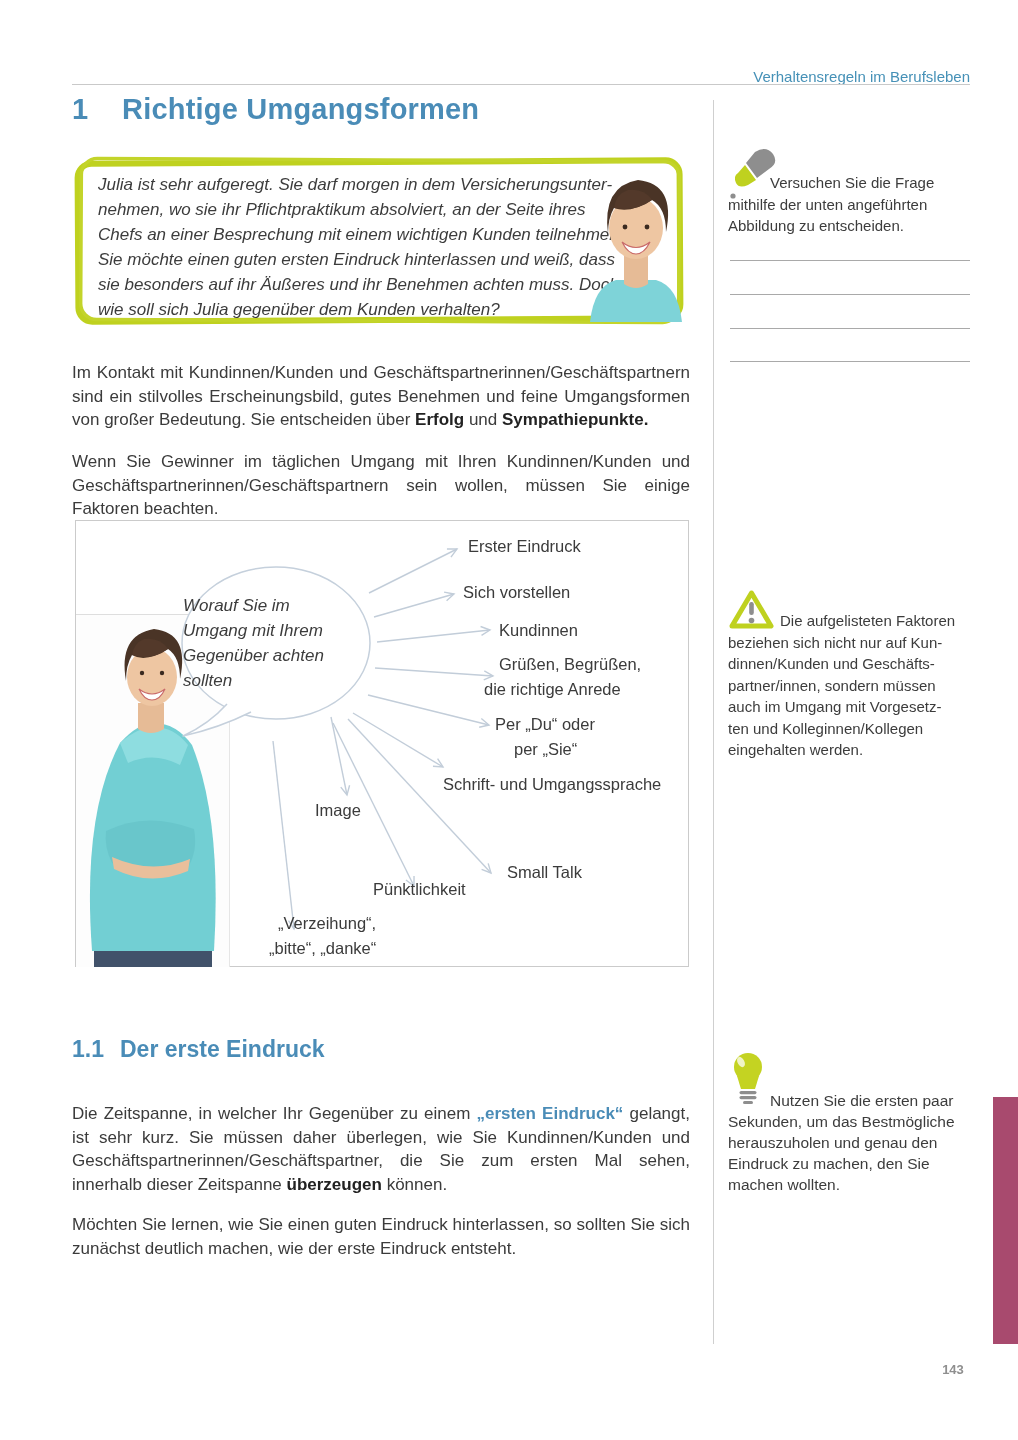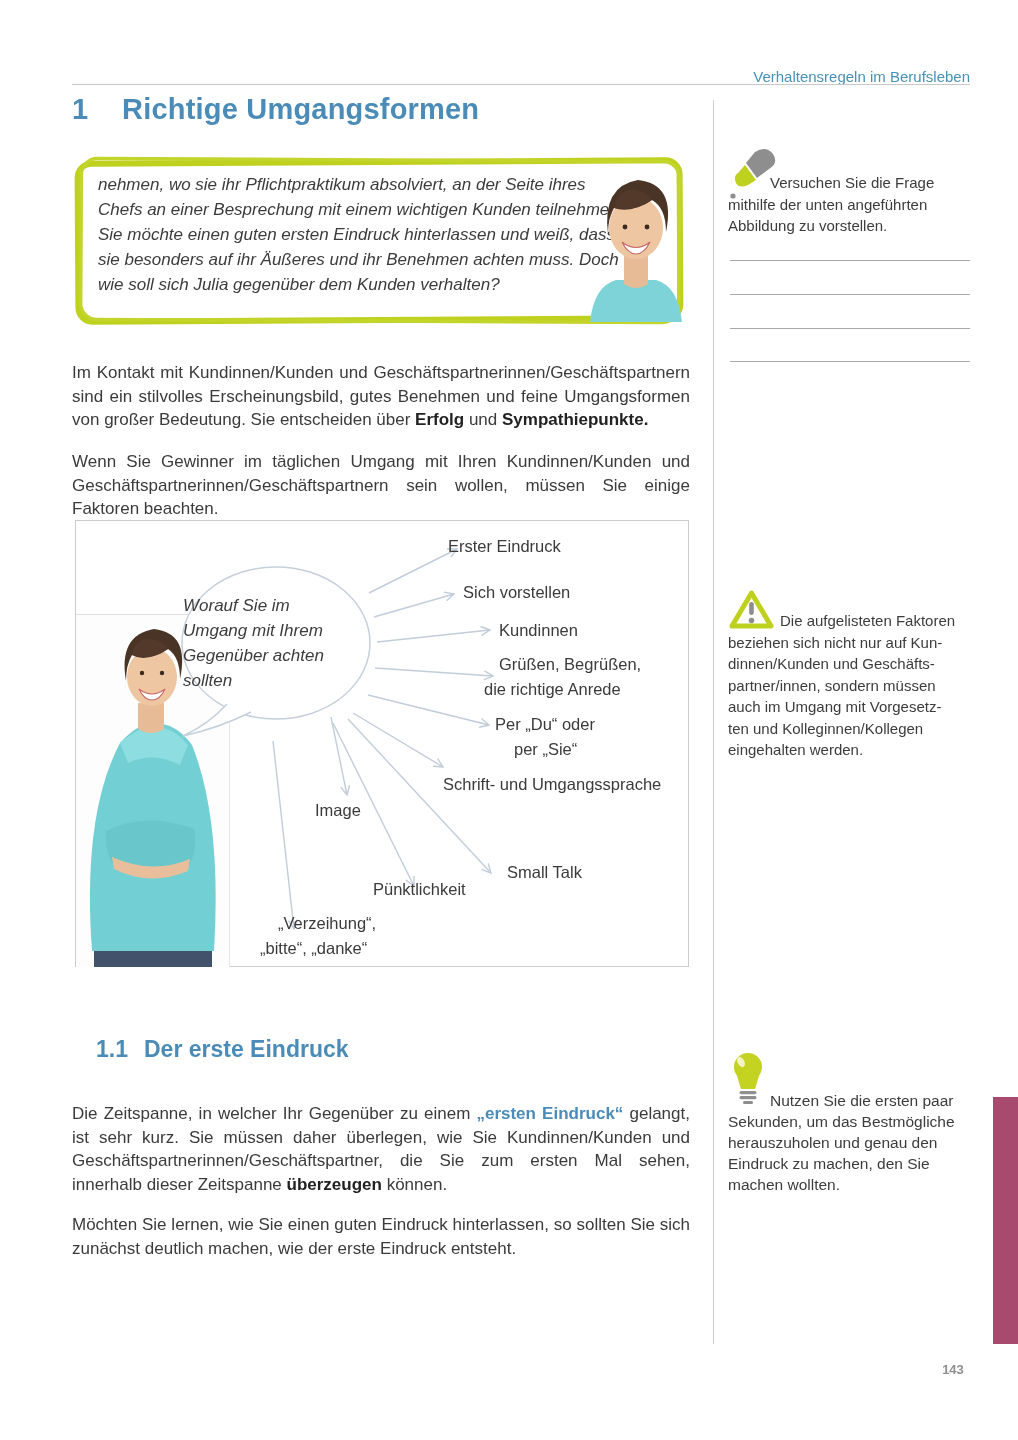--- a/index.html
+++ b/index.html
@@ -39,21 +39,21 @@
   .write-line{left:730px;width:240px;height:1px;background:#a9a9a9;}
   
   .para{left:72px;width:618px;font-size:17px;line-height:23.5px;text-align:justify;color:#3b3b3b;}
   .p1{top:344px;}
   .p2{top:433px;}
   .p3{top:1085px;}
   .p4{top:1196px;}
   .para b{color:#222;}
   .blue-strong{color:#4a8cb7;font-weight:bold;}
   
-  .section-h{left:72px;top:1036px;font-size:23px;font-weight:bold;color:#4a8cb7;margin-left:24px;}
+  .section-h{left:72px;top:1036px;font-size:23px;font-weight:bold;color:#4a8cb7;}
   .section-h .num{display:inline-block;width:48px;}
   
   .diagram{left:75px;top:520px;width:612px;height:445px;border:1px solid #cbcbcb;background:#fff;}
   .diagram .photo{position:absolute;left:0px;top:93px;width:153px;height:352px;border-top:1px solid #dedede;border-right:1px solid #e6e6e6;}
   .bubble-svg{position:absolute;left:95px;top:35px;}
   .bubble-text{position:absolute;left:107px;top:72px;width:186px;text-align:left;
     font-style:italic;font-size:17px;line-height:25px;color:#3c3c3c;}
   .arrows{position:absolute;left:0;top:0;}
   .dlabel{position:absolute;white-space:nowrap;font-size:16.5px;color:#3b3b3b;}
   
@@ -72,20 +72,21 @@
   <div class="abs chapter">
     <span class="num">1</span><span>Richtige Umgangsformen</span>
   </div>
 
   <div class="abs intro-wrap">
     <svg class="abs intro-border" width="616" height="172" viewBox="0 0 616 172">
       <rect x="6" y="6" width="602" height="158" rx="14" fill="none" stroke="#bfd11f" stroke-width="6" transform="rotate(-0.35 308 86)"></rect>
       <rect x="9" y="4" width="598" height="161" rx="16" fill="none" stroke="#c3d42a" stroke-width="3.5" transform="rotate(0.3 308 86)"></rect>
     </svg>
     <div class="abs intro-text">
+      <div>Julia ist sehr aufgeregt. Sie darf morgen in dem Versicherungsunter-</div>
       <div>nehmen, wo sie ihr Pflichtpraktikum absolviert, an der Seite ihres</div>
       <div>Chefs an einer Besprechung mit einem wichtigen Kunden teilnehmen.</div>
       <div>Sie möchte einen guten ersten Eindruck hinterlassen und weiß, dass</div>
       <div>sie besonders auf ihr Äußeres und ihr Benehmen achten muss. Doch</div>
       <div>wie soll sich Julia gegenüber dem Kunden verhalten?</div>
     </div>
     <svg class="abs portrait1" width="104" height="152" viewBox="0 0 104 152">
       <path d="M6,152 Q10,116 32,110 L72,110 Q94,116 98,152 Z" fill="#7ed3d8"></path>
       <path d="M40,86 h24 v28 q-12,8 -24,0 Z" fill="#e6bb96"></path>
       <ellipse cx="52" cy="58" rx="27" ry="31" fill="#eec6a2"></ellipse>
@@ -100,21 +101,21 @@
 
   <div class="abs note pen-note">
     <svg class="icon" width="50" height="54" viewBox="0 0 50 54">
       <path d="M27,6 q11,-7 18,2 q6,9 -4,15 l-12,9 -11,-15 Z" fill="#8e8e8e"></path>
       <path d="M17,19 l11,15 -8,5 q-9,4 -12,-2 q-3,-7 2,-10 Z" fill="#bfd11f"></path>
       <circle cx="5" cy="50" r="2.6" fill="#8e8e8e"></circle>
     </svg>
     <div class="txt">
       <div class="line1">Versuchen Sie die Frage</div>
       <div>mithilfe der unten angeführten</div>
-      <div>Abbildung zu vorstellen.</div>
+      <div>Abbildung zu entscheiden.</div>
     </div>
   </div>
 
   <div class="abs write-line" style="top:260px"></div>
   <div class="abs write-line" style="top:294px"></div>
   <div class="abs write-line" style="top:328px"></div>
   <div class="abs write-line" style="top:361px"></div>
 
   <p class="abs para p2">Wenn Sie Gewinner im täglichen Umgang mit Ihren Kundinnen/Kunden und Geschäftspartnerinnen/Geschäftspartnern sein wollen, müssen Sie einige Faktoren beachten.</p>
   <p class="abs para p1"><span>Im Kontakt mit Kundinnen/Kunden und Geschäftspartnerinnen/Geschäftspartnern sind ein stilvolles Erscheinungsbild, gutes Benehmen und feine Umgangsformen von großer Bedeutung. Sie entscheiden über </span><b>Erfolg</b><span> und </span><b>Sympathiepunkte.</b></p>
@@ -160,33 +161,33 @@
         <line x1="299" y1="147" x2="417" y2="155" marker-end="url(#ah)"></line>
         <line x1="292" y1="174" x2="413" y2="204" marker-end="url(#ah)"></line>
         <line x1="277" y1="192" x2="367" y2="246" marker-end="url(#ah)"></line>
         <line x1="255" y1="196" x2="271" y2="274" marker-end="url(#ah)"></line>
         <line x1="272" y1="198" x2="415" y2="352" marker-end="url(#ah)"></line>
         <line x1="257" y1="202" x2="338" y2="365" marker-end="url(#ah)"></line>
         <line x1="197" y1="220" x2="218" y2="408" marker-end="url(#ah)"></line>
       </g>
     </svg>
 
-    <div class="dlabel" style="left:372px;top:16px">Erster Eindruck</div>
+    <div class="dlabel" style="left:392px;top:16px">Erster Eindruck</div>
     <div class="dlabel" style="left:387px;top:62px">Sich vorstellen</div>
     <div class="dlabel" style="left:423px;top:100px">Kundinnen</div>
     <div class="dlabel" style="left:423px;top:134px">Grüßen, Begrüßen,</div>
     <div class="dlabel" style="left:408px;top:159px">die richtige Anrede</div>
     <div class="dlabel" style="left:419px;top:194px">Per „Du“ oder</div>
     <div class="dlabel" style="left:438px;top:219px">per „Sie“</div>
     <div class="dlabel" style="left:367px;top:254px">Schrift- und Umgangssprache</div>
     <div class="dlabel" style="left:239px;top:280px">Image</div>
     <div class="dlabel" style="left:431px;top:342px">Small Talk</div>
     <div class="dlabel" style="left:297px;top:359px">Pünktlichkeit</div>
     <div class="dlabel" style="left:202px;top:393px">„Verzeihung“,</div>
-    <div class="dlabel" style="left:184px;top:418px">„bitte“, „danke“</div>
+    <div class="dlabel" style="left:193px;top:418px">„bitte“, „danke“</div>
   </div>
 
   <div class="abs note warn-note">
     <svg class="icon" width="47" height="43" viewBox="0 0 47 43">
       <path d="M23.5,5 L43,38 L4,38 Z" fill="#ffffff" stroke="#bfd11f" stroke-width="5" stroke-linejoin="round"></path>
       <rect x="21.2" y="14" width="4.6" height="13" rx="2.2" fill="#8e8e8e"></rect>
       <circle cx="23.5" cy="32.5" r="2.8" fill="#8e8e8e"></circle>
     </svg>
     <div class="txt">
       <div class="line1">Die aufgelisteten Faktoren</div>

